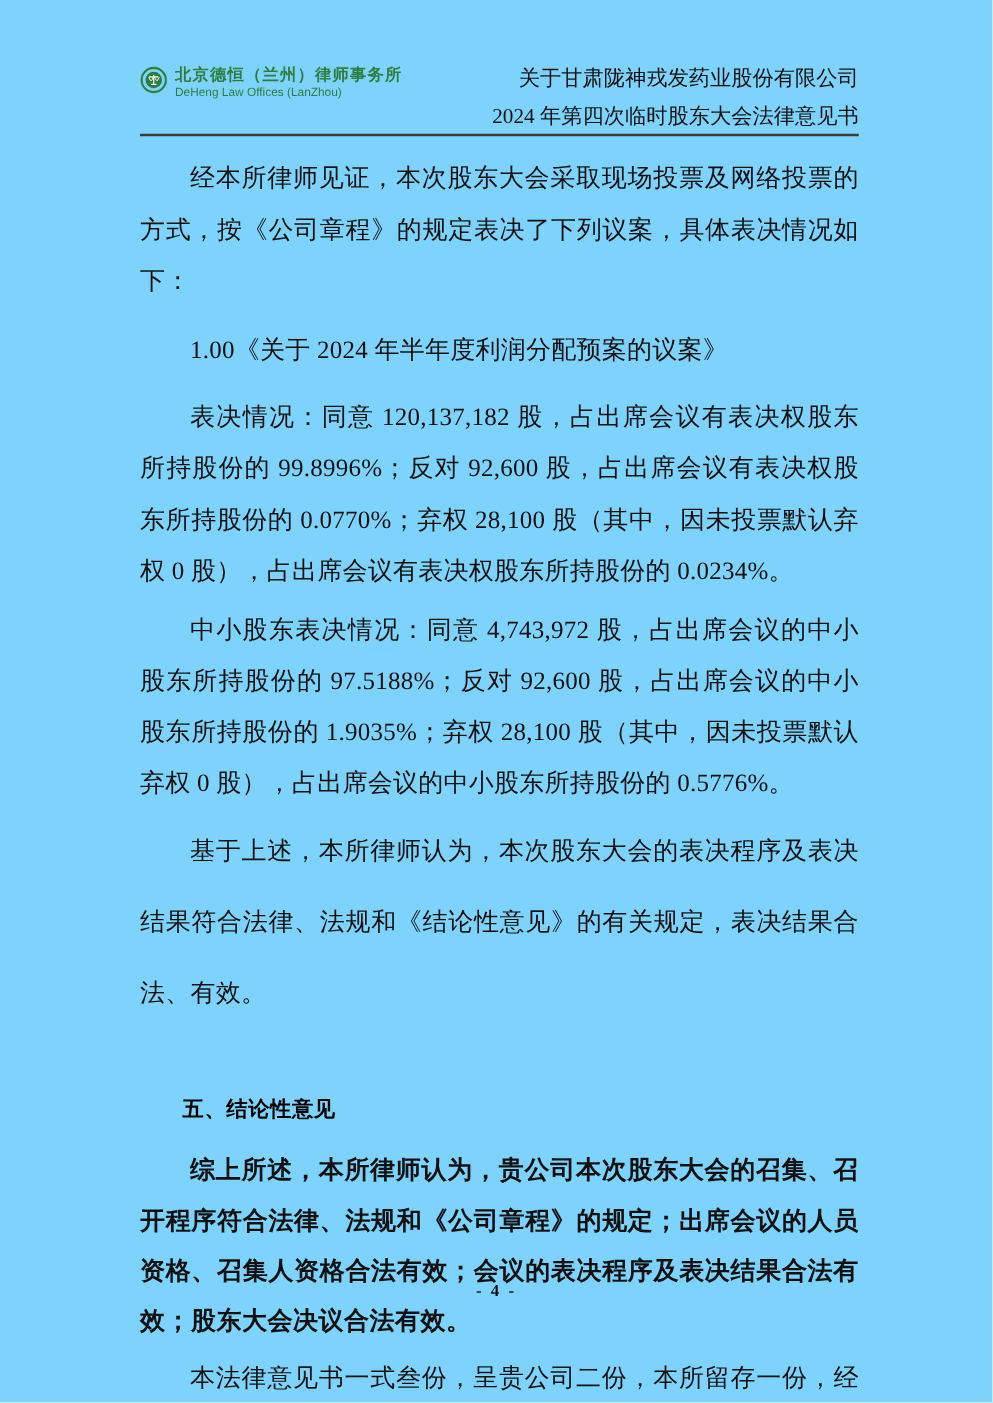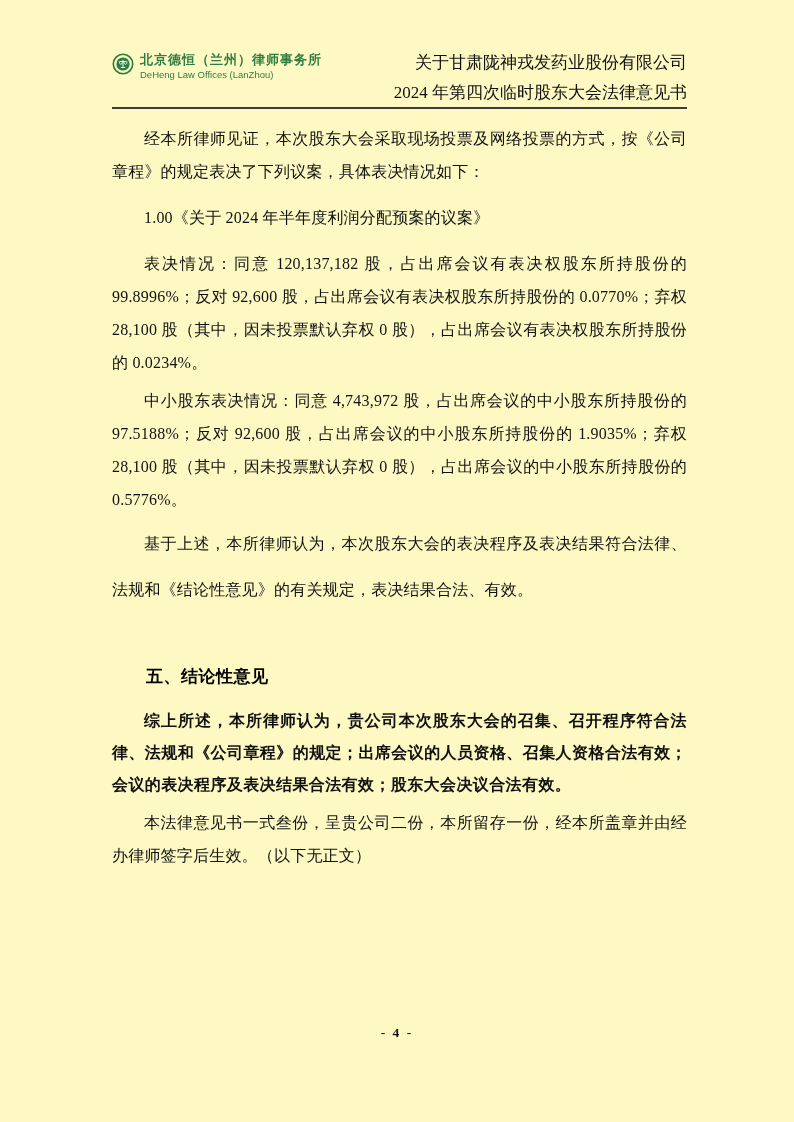--- a/index.html
+++ b/index.html
@@ -1,21 +1,21 @@
 <!DOCTYPE html>
 <html lang="zh" style="--brand: #2e7d40;"><head>
 <meta charset="utf-8">
 <style>
   html, body { margin: 0; padding: 0; background: #ffffff; }
   .page {
     position: relative;
     width: 794px;
     height: 1122px;
     margin: 0 auto;
-    background: #fef9c3;
+    background: #7dd3fc;
     overflow: hidden;
     font-family: "Liberation Serif", serif;
     color: #111111;
   }
   
   .header { position: absolute; left: 112px; right: 107px; top: 48px; height: 60px; }
   .logo-block { position: absolute; left: 0; top: 4px; display: flex; align-items: flex-start; gap: 6px; }
   .seal { width: 22px; height: 22px; flex: 0 0 auto; margin-top: 1px; }
   .logo-text { display: flex; flex-direction: column; }
   .logo-cn {
@@ -35,21 +35,21 @@
   }
   
   .doc-main { position: absolute; left: 112px; right: 107px; top: 110px; }
   .sec-heading {
     font-family: "Liberation Sans", sans-serif;
     font-size: 17px; font-weight: bold; color: #000;
     margin: 52px 0 0 0; text-indent: 2em; letter-spacing: 0.5px;
   }
   .sec-heading.second { }
   .doc-main p {
-    font-size: 16px; line-height: 2.06; text-align: justify;
+    font-size: 20px; line-height: 2.06; text-align: justify;
     text-indent: 2em; margin: 5px 0 0 0; letter-spacing: 0.2px;
   }
   p.after-heading { margin-top: 13px; }
   p.gap-sm { margin-top: 13px; }
   p.wide { line-height: 2.85; }
   p.bold-para {
     font-weight: bold; margin-top: 17px; line-height: 2.02;
     letter-spacing: 0.4px;
   }
   

